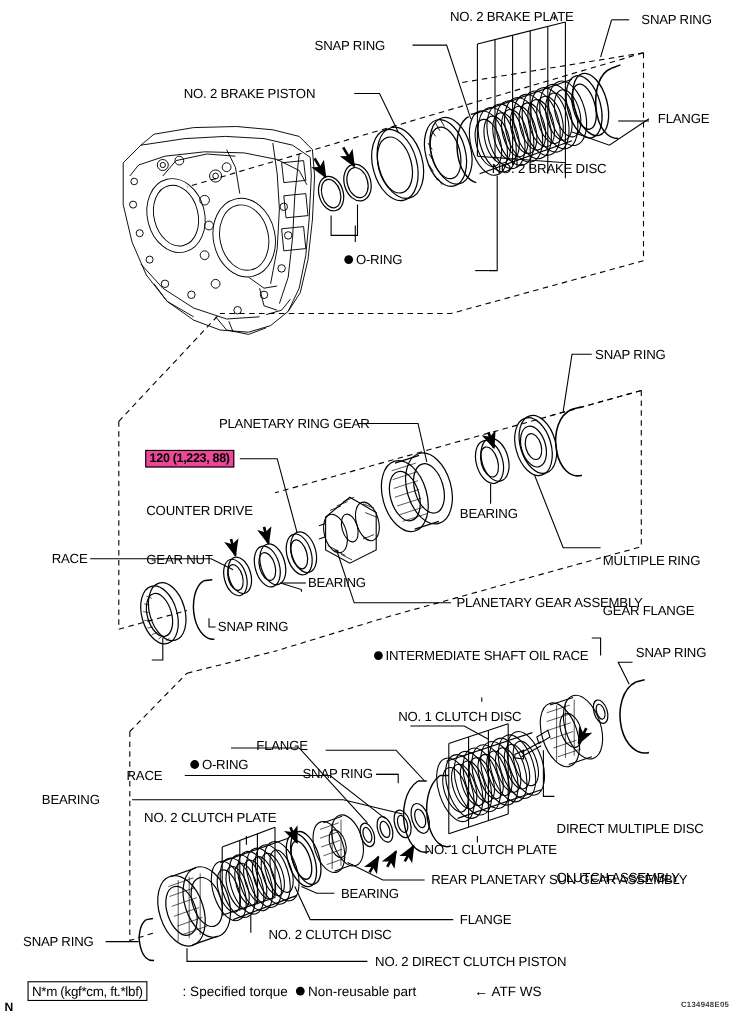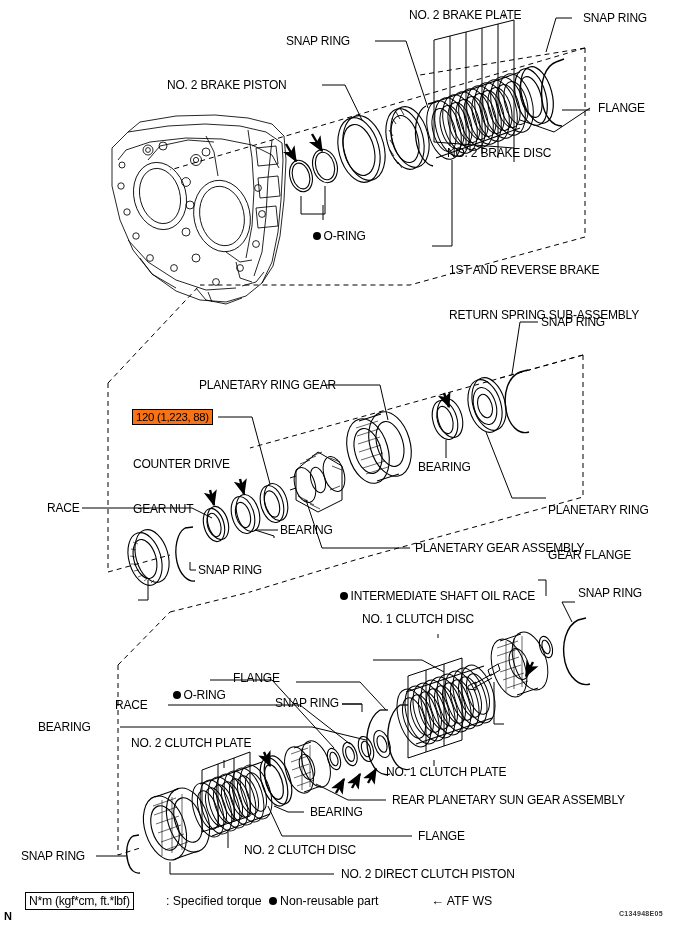--- a/index.html
+++ b/index.html
@@ -37,22 +37,22 @@
     background:#000;
     margin-right:3px;
     position:relative;
     top:0px;
   }
   .torque-box{
     position:absolute;
     border:1.6px solid #000;
     padding:1px 3px 1px 3px;
     font-size:11.4px;
-    font-weight:normal;
-    background:#f97316;
+    font-weight:bold;
+    background:#ec4899;
     white-space:nowrap;
     letter-spacing:-0.3px;
   }
   .legend-box{
     position:absolute;
     border:1.5px solid #000;
     padding:1px 3px;
     font-size:12.2px;
     background:#fff;
     white-space:nowrap;
@@ -570,74 +570,74 @@
   <div class="lbl" style="left:167px; top:78px;">NO. 2 BRAKE PISTON</div>
 
   <div class="lbl" style="left:598px; top:101px;">FLANGE</div>
 
   <div class="lbl" style="left:447px; top:146px;">NO. 2 BRAKE DISC</div>
 
   <div class="lbl" style="left:300px; top:214px;">
     <span class="bullet"></span><span>O-RING</span>
   </div>
 
-  <div class="lbl two" style="left:449px; top:233px;">
-    <div>1ST AND REVERSE BRAKE</div>
-    <div>RETURN SPRING SUB-ASSEMBLY</div>
-  </div>
 
   <div class="lbl" style="left:541px; top:315px;">SNAP RING</div>
 
   <div class="lbl" style="left:199px; top:378px;">PLANETARY RING GEAR</div>
 
   <div class="torque-box" style="left:132px; top:409px;">120 (1,223, 88)</div>
 
   <div class="lbl two" style="left:133px; top:427px;">
     <div>COUNTER DRIVE</div>
     <div>GEAR NUT</div>
   </div>
 
   <div class="lbl" style="left:418px; top:460px;">BEARING</div>
 
   <div class="lbl two" style="left:548px; top:473px;">
-    <div>PLANETARY RING</div>
+    <div>MULTIPLE RING</div>
     <div>GEAR FLANGE</div>
   </div>
 
   <div class="lbl" style="left:47px; top:501px;">RACE</div>
 
   <div class="lbl" style="left:280px; top:523px;">BEARING</div>
 
   <div class="lbl" style="left:198px; top:563px;">SNAP RING</div>
 
   <div class="lbl" style="left:415px; top:541px;">PLANETARY GEAR ASSEMBLY</div>
 
 
   <div class="lbl" style="left:327px; top:574px;">
     <span class="bullet"></span><span>INTERMEDIATE SHAFT OIL RACE</span>
   </div>
 
   <div class="lbl" style="left:578px; top:586px;">SNAP RING</div>
 
-  <div class="lbl" style="left:362px; top:612px;">NO. 1 CLUTCH DISC</div>
+  <div class="lbl" style="left:362px; top:644px;">NO. 1 CLUTCH DISC</div>
 
   <div class="lbl" style="left:233px; top:671px;">FLANGE</div>
 
   <div class="lbl" style="left:275px; top:696px;">SNAP RING</div>
 
   <div class="lbl" style="left:160px; top:673px;">
     <span class="bullet"></span><span>O-RING</span>
   </div>
 
   <div class="lbl" style="left:115px; top:698px;">RACE</div>
 
   <div class="lbl" style="left:38px; top:720px;">BEARING</div>
 
   <div class="lbl" style="left:131px; top:736px;">NO. 2 CLUTCH PLATE</div>
 
+  <div class="lbl two" style="left:506px; top:716px;">
+    <div>DIRECT MULTIPLE DISC</div>
+    <div>CLUTCH ASSEMBLY</div>
+  </div>
 
   <div class="lbl" style="left:386px; top:765px;">NO. 1 CLUTCH PLATE</div>
 
   <div class="lbl" style="left:392px; top:793px;">REAR PLANETARY SUN GEAR ASSEMBLY</div>
 
   <div class="lbl" style="left:310px; top:805px;">BEARING</div>
 
   <div class="lbl" style="left:418px; top:829px;">FLANGE</div>
 
   <div class="lbl" style="left:21px; top:849px;">SNAP RING</div>

